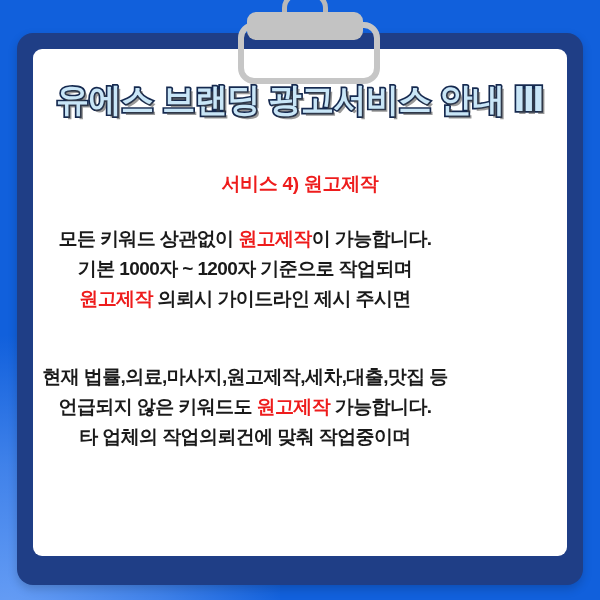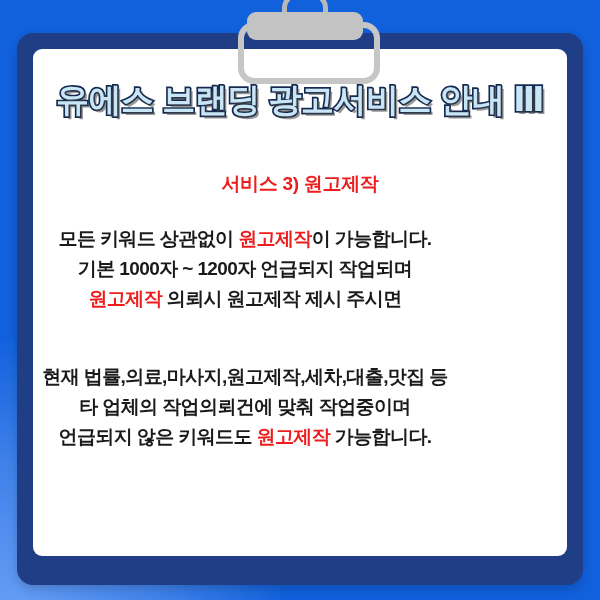--- a/index.html
+++ b/index.html
@@ -161,28 +161,28 @@
   <div class="paper"></div>
 
   <div class="clip-ring"></div>
   <div class="clip-frame"></div>
   <div class="clip-bar"></div>
 
   <div class="content">
 
     <div class="title">유에스 브랜딩 광고서비스 안내 Ⅲ</div>
 
-    <div class="subtitle">서비스 3) 원고제작</div>
+    <div class="subtitle">서비스 4) 원고제작</div>
 
     <div class="body-block first">
         <div class="line"><span>모든 키워드 상관없이 </span><span class="hl">원고제작</span><span>이 가능합니다.</span></div>
-        <div class="line"><span>기본 1000자 ~ 1200자 언급되지 작업되며</span></div>
-        <div class="line"><span class="hl">원고제작</span><span> 의뢰시 원고제작 제시 주시면</span></div>
+        <div class="line"><span>기본 1000자 ~ 1200자 기준으로 작업되며</span></div>
+        <div class="line"><span class="hl">원고제작</span><span> 의뢰시 가이드라인 제시 주시면</span></div>
       </div>
 
     <div class="body-block second">
         <div class="line"><span>현재 법률,의료,마사지,원고제작,세차,대출,맛집 등</span></div>
+        <div class="line"><span>언급되지 않은 키워드도 </span><span class="hl">원고제작</span><span> 가능합니다.</span></div>
         <div class="line"><span>타 업체의 작업의뢰건에 맞춰 작업중이며</span></div>
-        <div class="line"><span>언급되지 않은 키워드도 </span><span class="hl">원고제작</span><span> 가능합니다.</span></div>
       </div>
 
   </div>
 </div>
 
 </body></html>

